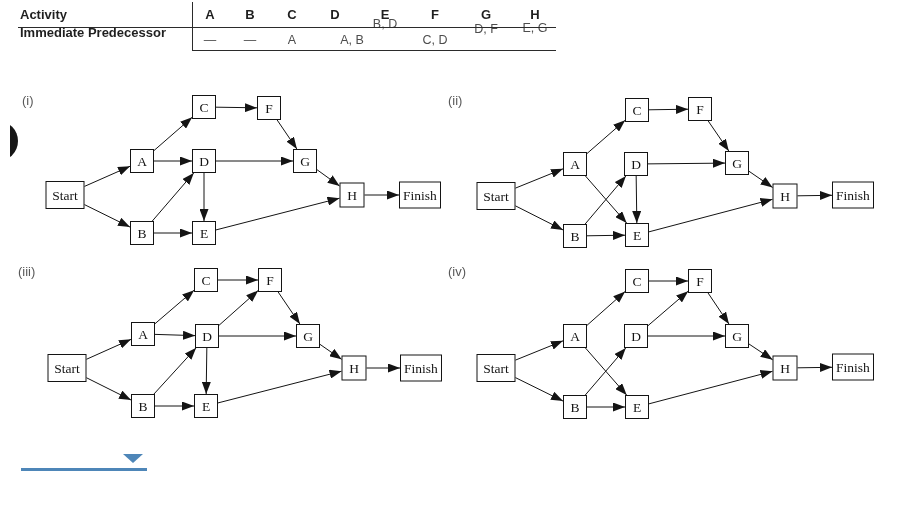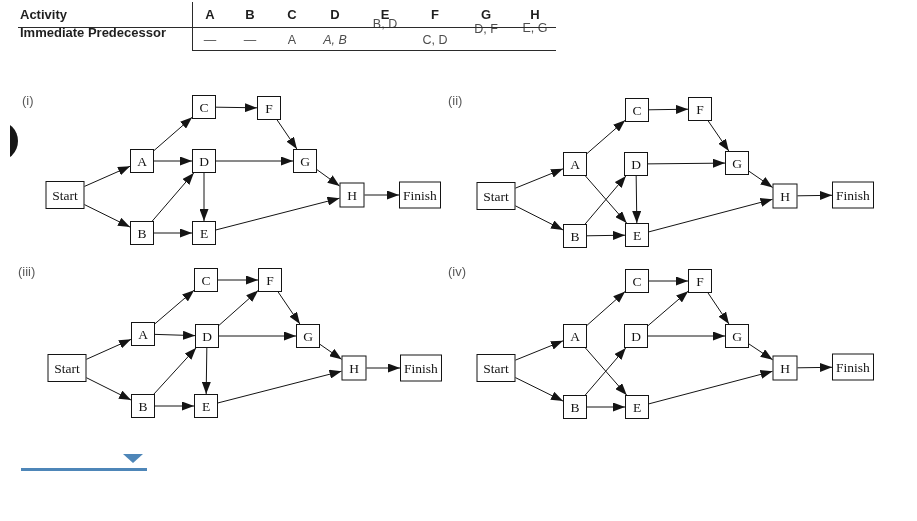--- a/index.html
+++ b/index.html
@@ -41,21 +41,21 @@
         <span class="th cc" style="left: 325px; top: 7px;">D</span>
         <span class="th cc" style="left: 375px; top: 7px;">E</span>
         <span class="th cc" style="left: 425px; top: 7px;">F</span>
         <span class="th cc" style="left: 476px; top: 7px;">G</span>
         <span class="th cc" style="left: 525px; top: 7px;">H</span>
       </div>
     <div id="col-values">
         <span class="td cc" style="left: 200px; top: 33px;">—</span>
         <span class="td cc" style="left: 240px; top: 33px;">—</span>
         <span class="td cc" style="left: 282px; top: 33px;">A</span>
-        <span class="td cc" style="left: 325px; top: 33px; font-style: italic;">A, B</span>
+        <span class="td cc" style="left: 342px; top: 33px;">A, B</span>
         <span class="td cc" style="left: 375px; top: 17px;">B, D</span>
         <span class="td cc" style="left: 425px; top: 33px;">C, D</span>
         <span class="td cc" style="left: 476px; top: 22px;">D, F</span>
         <span class="td cc" style="left: 525px; top: 21px;">E, G</span>
       </div>
     <div class="vline" style="left:182px;top:2px;height:48px"></div>
     <div class="hline" style="left:8px;top:27px;width:538px"></div>
     <div class="hline" style="left:182px;top:50px;width:364px"></div>
   </div>
 

